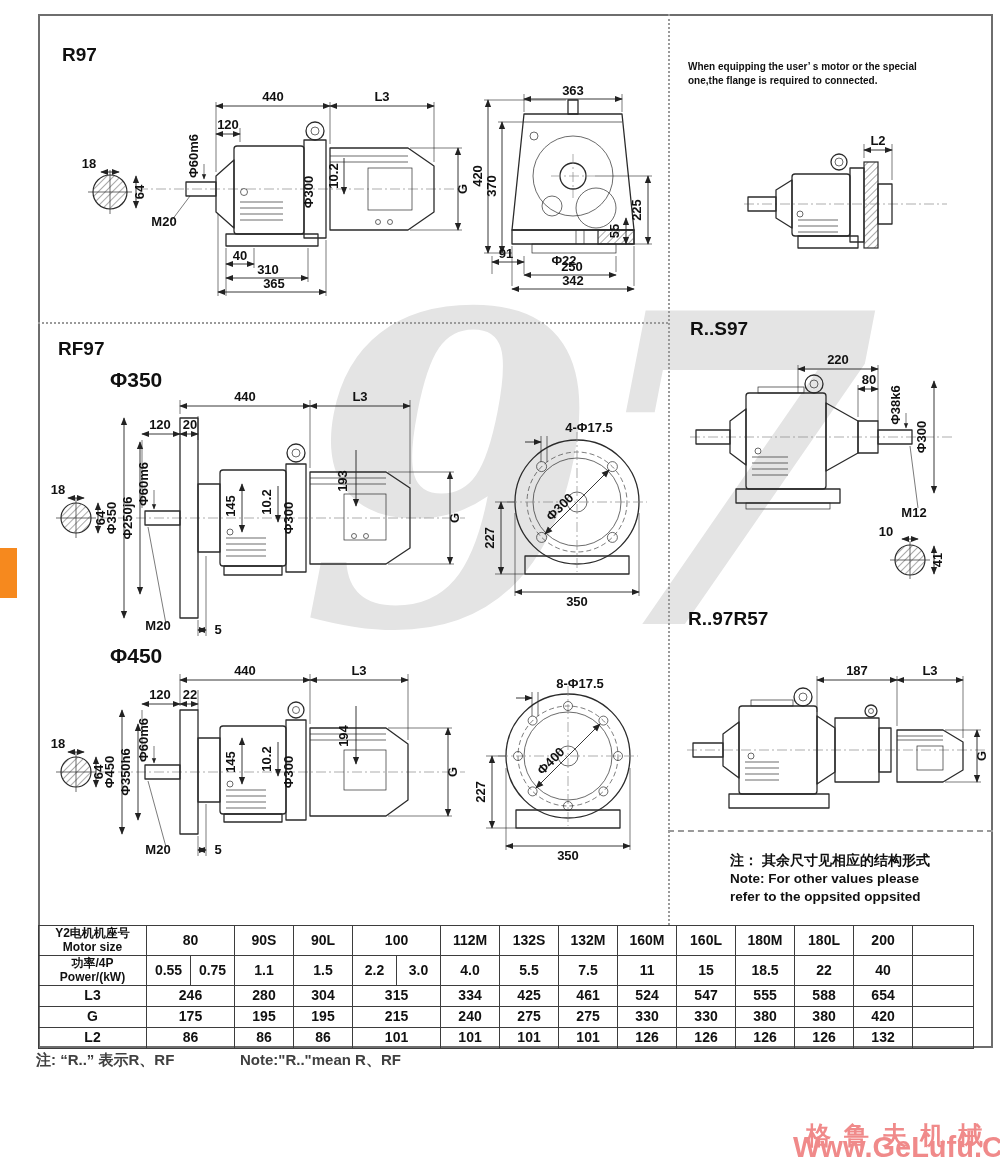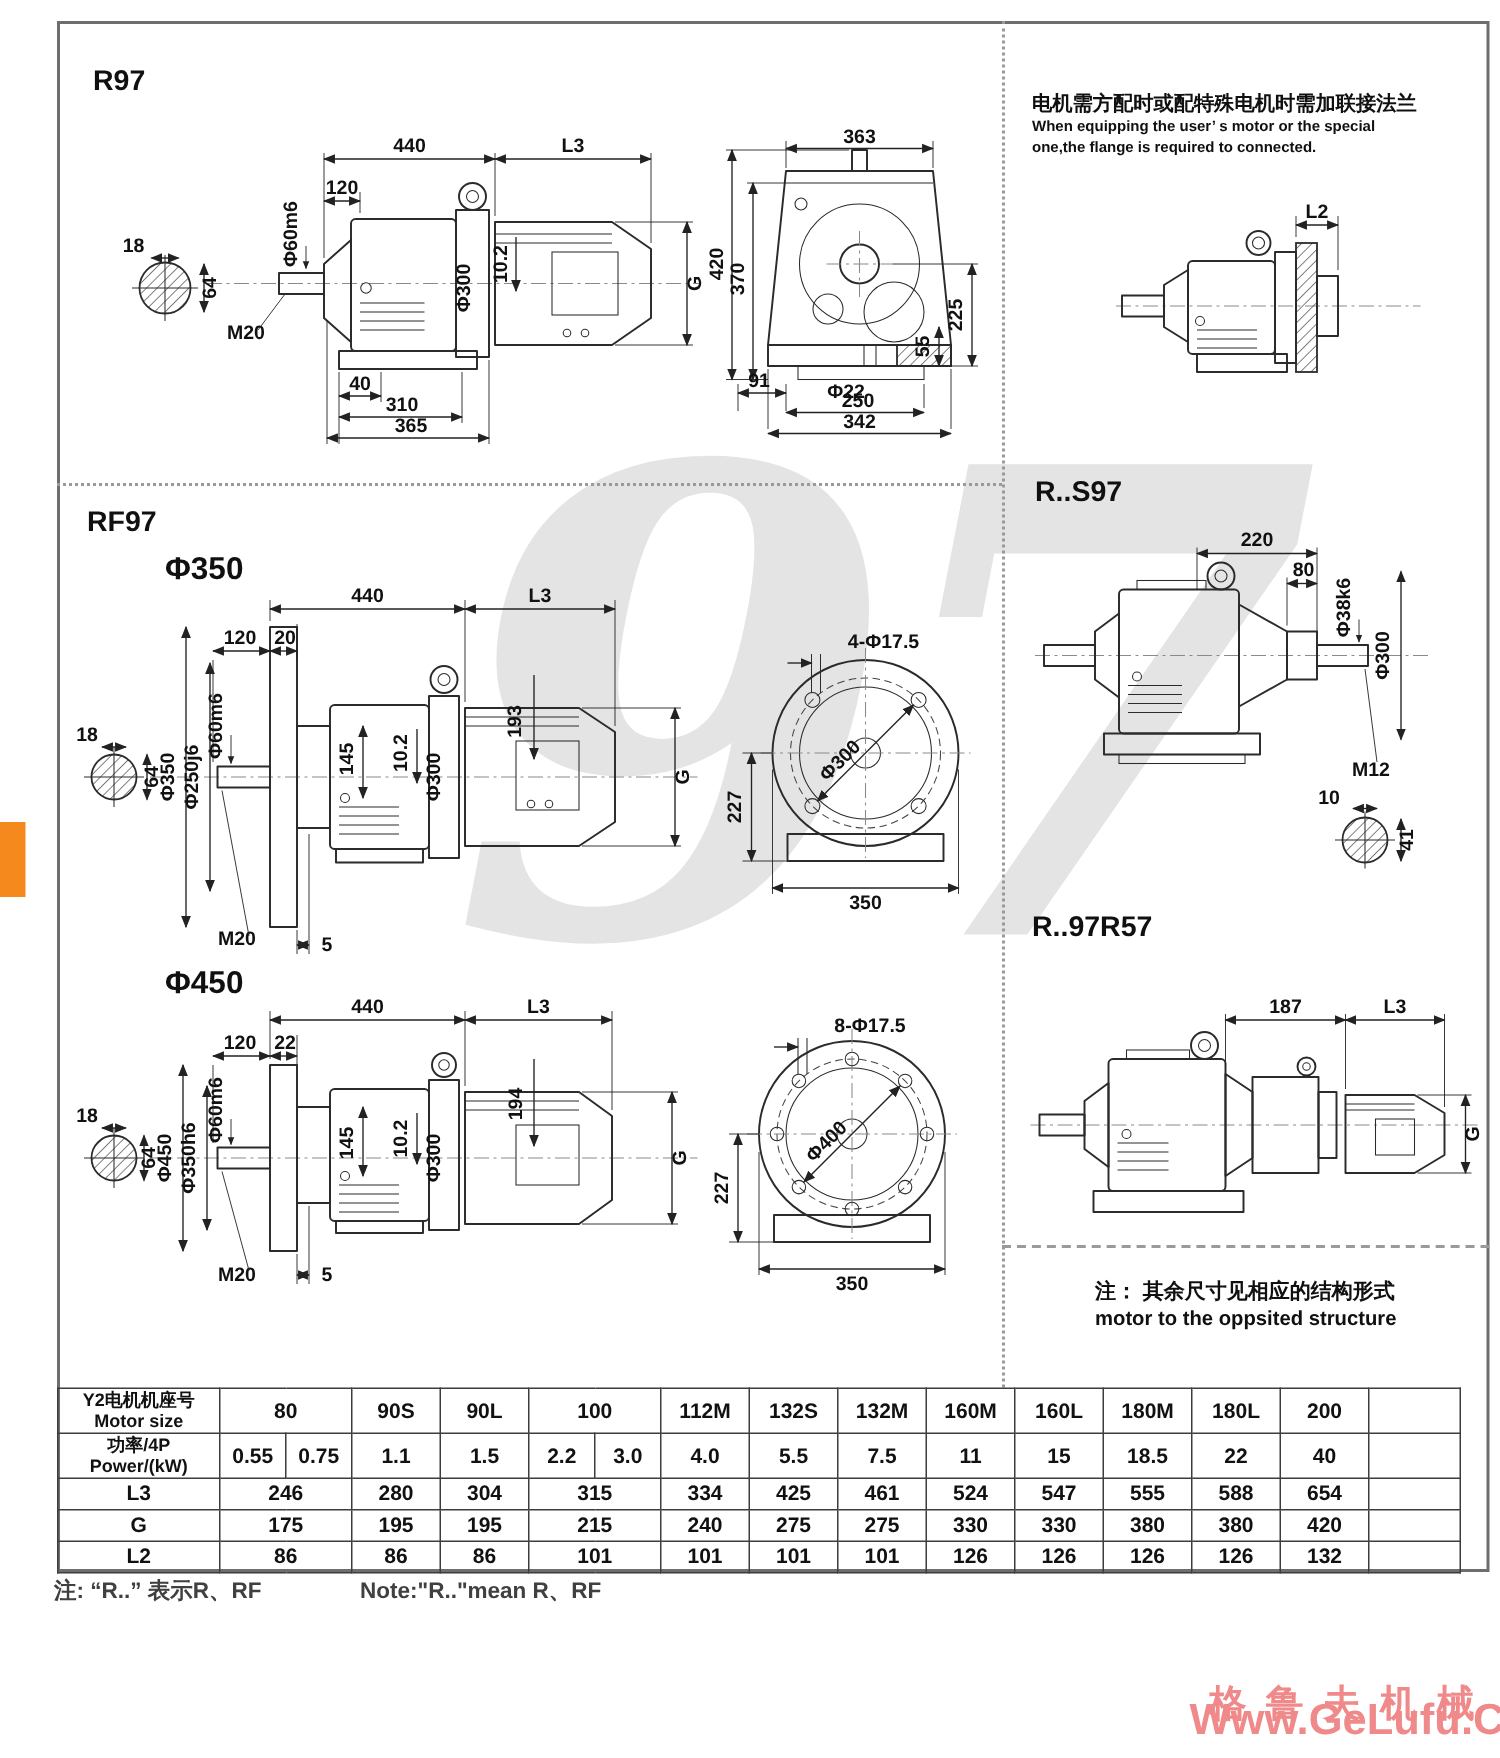--- a/index.html
+++ b/index.html
@@ -54,28 +54,28 @@
 <div class="abs orange-tab"></div>
 
 <div class="abs title" style="left:62px;top:44px">R97</div>
 <div class="abs title" style="left:58px;top:338px">RF97</div>
 <div class="abs subtitle" style="left:110px;top:368px">Φ350</div>
 <div class="abs subtitle" style="left:110px;top:644px">Φ450</div>
 <div class="abs title" style="left:690px;top:318px">R..S97</div>
 <div class="abs title" style="left:688px;top:608px">R..97R57</div>
 
 <div class="abs textblock" style="left:688px;top:60px;width:300px">
-  <div class="cn">电机需方配时或配特殊电机时需加联接法兰</div>
   <div class="en">When equipping the user’ s motor or the special</div>
   <div class="en">one,the flange is required to connected.</div>
 </div>
 
 <div class="abs textblock" style="left:730px;top:852px;width:260px">
   <div class="cn" style="font-size:14px">注： 其余尺寸见相应的结构形式</div>
-  <div class="en" style="font-size:13.5px">motor to the oppsited structure</div>
+  <div class="en" style="font-size:13.5px">Note: For other values please</div>
+  <div class="en" style="font-size:13.5px">refer to the oppsited oppsited</div>
 </div>
 
 <svg class="drawing" style="left:78px;top:84px" width="392" height="215" viewBox="0 0 392 215">
   <g>
     <line class="cl" x1="60" y1="105" x2="388" y2="105"></line>
     <circle class="hatchf" cx="32" cy="108" r="17"></circle>
     <line class="thin" x1="32" y1="86" x2="32" y2="130"></line>
       <line class="thin" x1="10" y1="108" x2="54" y2="108"></line>
     <rect class="outline" x="108" y="98" width="30" height="14"></rect>
     <polygon class="outline" points="138,92 156,76 156,144 138,128"></polygon>

